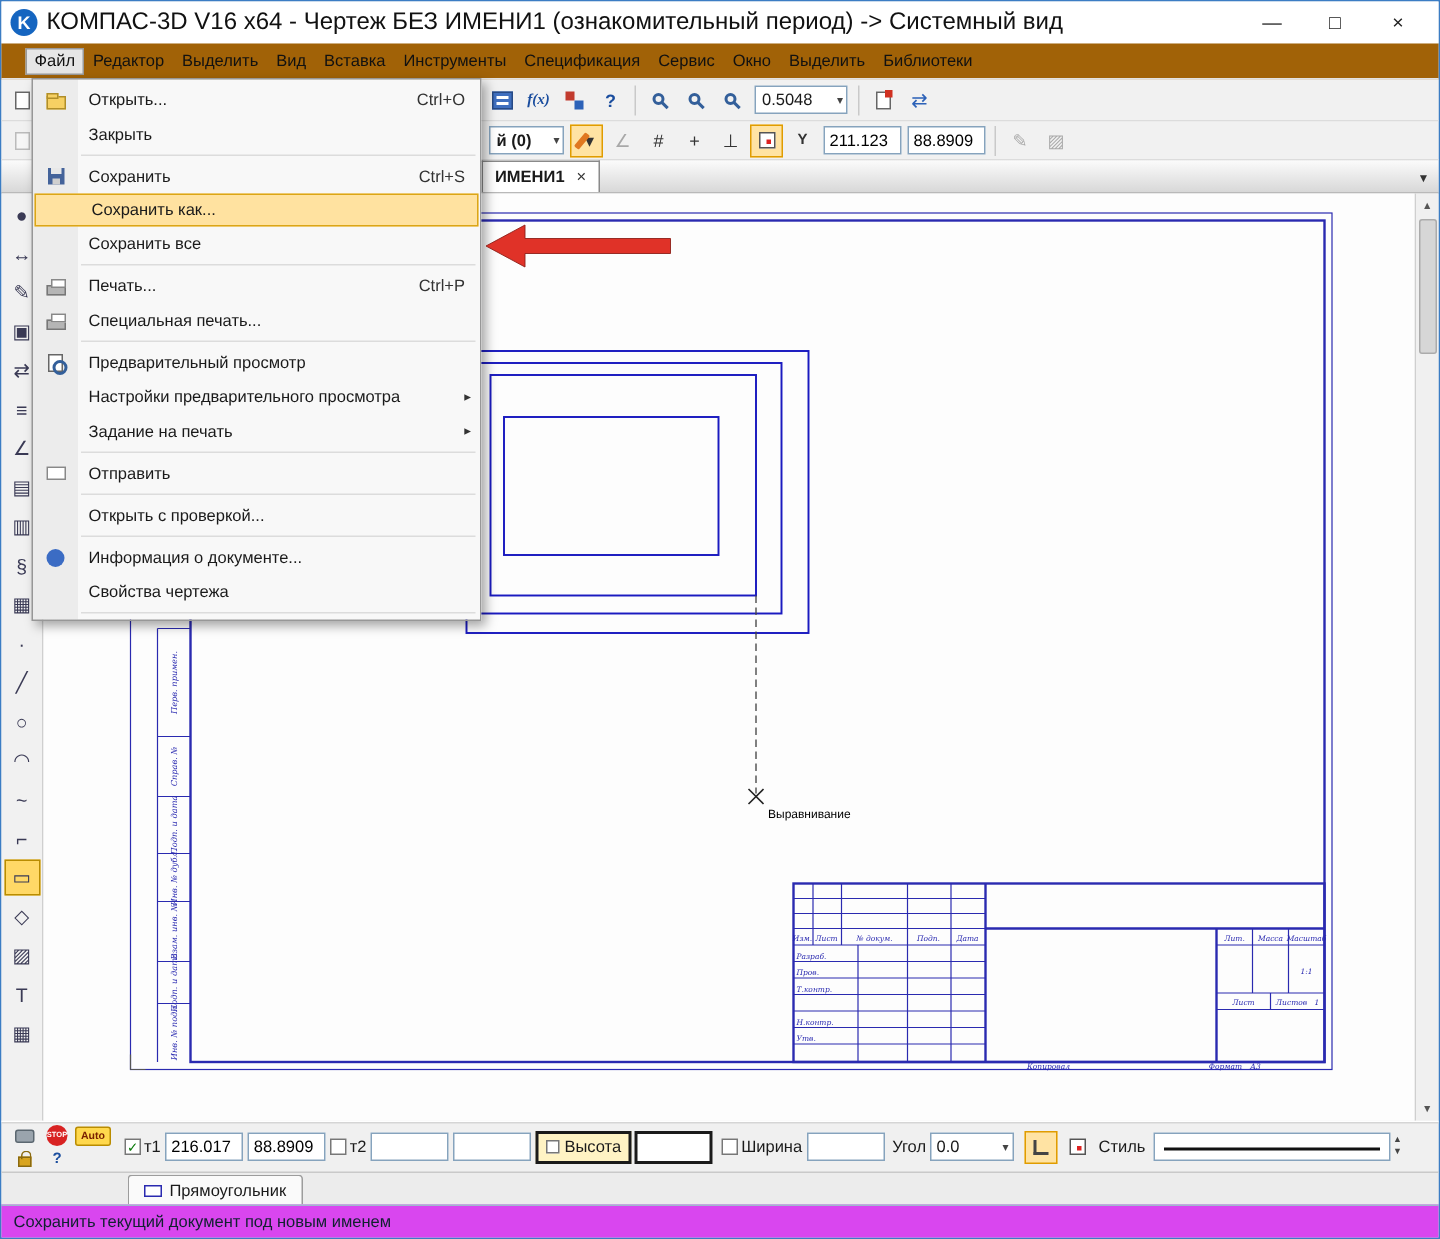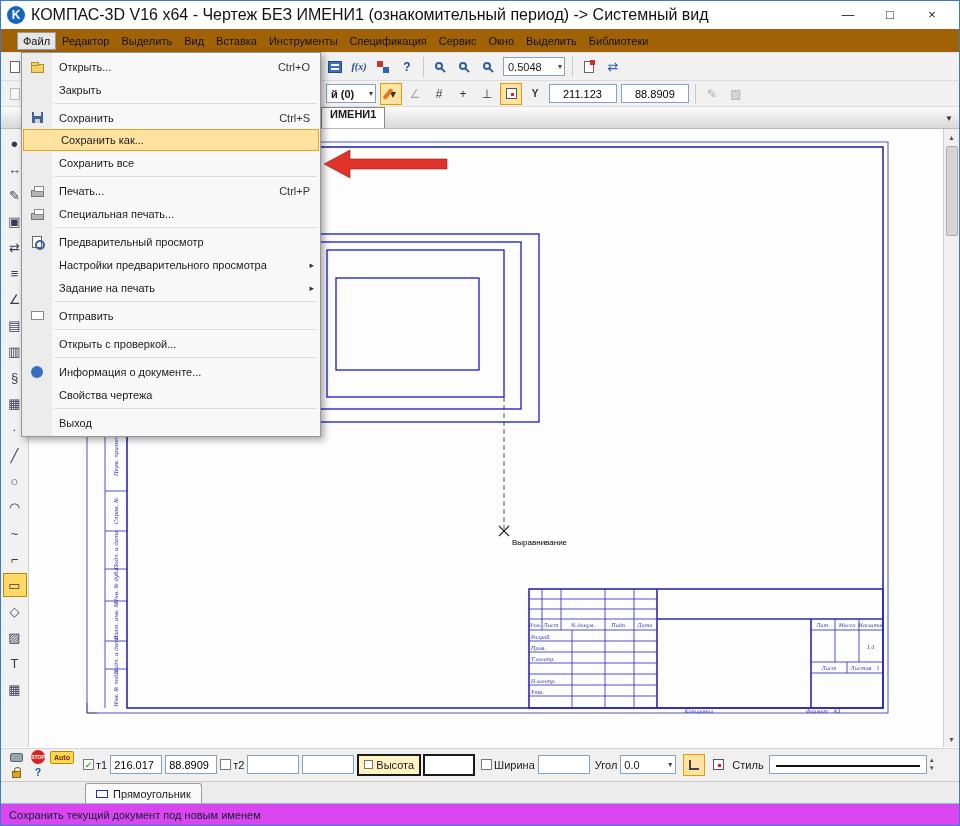--- a/index.html
+++ b/index.html
@@ -24,21 +24,21 @@
   .toolbar.row2 { height:26px; }
   .tbtn { width:22px; height:22px; display:inline-flex; align-items:center; justify-content:center; border:1px solid transparent; margin:0 1px; color:#333; font-size:12px; }
   .tbtn.disabled { opacity:.38; }
   .tbtn.active-orange { background:#ffe3a3; border:1px solid #e09c00; }
   .tsep { width:1px; height:20px; background:#c9c9c9; margin:0 4px; }
   .tspacer { width:296px; height:1px; }
   .combo { display:inline-flex; align-items:center; background:#fff; border:1px solid #86a3bd; height:19px; padding:0 2px 0 4px; margin:0 3px; }
   .combo .caret { font-size:8px; color:#444; margin-left:4px; }
   .combo.zoom { width:62px; justify-content:space-between; }
   .combo.view { width:50px; justify-content:space-between; font-weight:bold; }
-  .numfield { width:68px; height:19px; border:1px solid #86a3bd; background:#fff; font:11px "Liberation Sans",sans-serif; padding:0 13px; margin:0 2px; }
+  .numfield { width:52px; height:19px; border:1px solid #86a3bd; background:#fff; font:11px "Liberation Sans",sans-serif; padding:0 3px; margin:0 2px; }
   .fxg { font:italic bold 10px "Liberation Serif",serif; color:#1a4d9e; }
   .qmark { font:bold 12px "Liberation Sans",sans-serif; color:#1a4d9e; }
   .refresh { color:#2d62b8; font-size:13px; }
   .ygl { font:bold 10px "Liberation Sans",sans-serif; color:#333; }
 
   
   .ic { display:inline-block; }
   .ic-page { width:10px; height:12px; background:#fff; border:1px solid #666; }
   .ic-page.red-corner { position:relative; }
   .ic-page.red-corner::after { content:""; position:absolute; right:-2px; top:-2px; width:5px; height:5px; background:#d03020; }
@@ -64,21 +64,21 @@
   .ic-snapq { width:11px; height:11px; border:1px solid #555; background:#fff; position:relative; }
   .ic-snapq::after { content:""; position:absolute; left:4px; top:4px; width:3px; height:3px; background:#d22; }
   .ic-cam { width:13px; height:9px; background:#9aa4ad; border:1px solid #5b6770; border-radius:2px; }
   .ic-lock { width:9px; height:7px; background:#d9a520; border:1px solid #8a6a10; position:relative; margin-top:4px; }
   .ic-lock::before { content:""; position:absolute; top:-5px; left:1px; width:5px; height:5px; border:1.5px solid #8a6a10; border-bottom:none; border-radius:4px 4px 0 0; }
   .ic-recttab { width:12px; height:8px; border:1px solid #2a2ab0; background:#fff; margin-right:5px; }
   .ic-corner { width:10px; height:10px; border-left:2px solid #444; border-bottom:2px solid #444; }
 
   
   .tabbar { height:22px; background:linear-gradient(#fbfbfb,#d8d8d8); display:flex; align-items:flex-end; flex:0 0 auto; border-bottom:1px solid #b9b9b9; }
-  .doc-tab { margin-left:320px; height:21px; background:#fff; border:1px solid #8a8a8a; border-bottom:none; display:flex; align-items:center; gap:8px; padding:0 8px; font-weight:bold;flex-direction:column; }
+  .doc-tab { margin-left:320px; height:21px; background:#fff; border:1px solid #8a8a8a; border-bottom:none; display:flex; align-items:center; gap:8px; padding:0 8px; font-weight:bold; }
   .doc-tab .tclose { font-weight:normal; color:#333; font-size:11px; }
   .tab-flex { flex:1; }
   .tablist-btn { width:20px; height:20px; display:flex; align-items:center; justify-content:center; font-size:8px; color:#333; }
 
   
   .workspace { flex:1 1 auto; display:flex; position:relative; min-height:0; }
   .leftbar { width:28px; background:#f1f1f1; border-right:1px solid #cfcfcf; display:flex; flex-direction:column; align-items:center; padding-top:2px; }
   .ltool { width:24px; height:24px; margin-bottom:2px; display:flex; align-items:center; justify-content:center; font-size:13px; color:#3a3a55; border:1px solid transparent; }
   .ltool.pressed { background:#ffd866; border:1px solid #b98c00; }
   .canvas { flex:1; position:relative; background:#fdfdfd; }
@@ -531,24 +531,19 @@
         </span>
       <span class="mlabel">Информация о документе...</span>
       <span class="msc"></span>
     </div>
     <div class="mi">
       <span class="mico"></span>
       <span class="mlabel">Свойства чертежа</span>
       <span class="msc"></span>
     </div>
     <div class="msep"></div>
-    <div class="mi">
-      <span class="mico"></span>
-      <span class="mlabel">Выход</span>
-      <span class="msc"></span>
-    </div>
   </div>
 
   <svg class="red-arrow" width="960" height="826">
     <polygon points="323,163 349,149 349,158 446,158 446,168 349,168 349,177" fill="#e03228" stroke="#8d1f18" stroke-width="0.6"></polygon>
   </svg>
 
 </div>
 
 </body></html>

